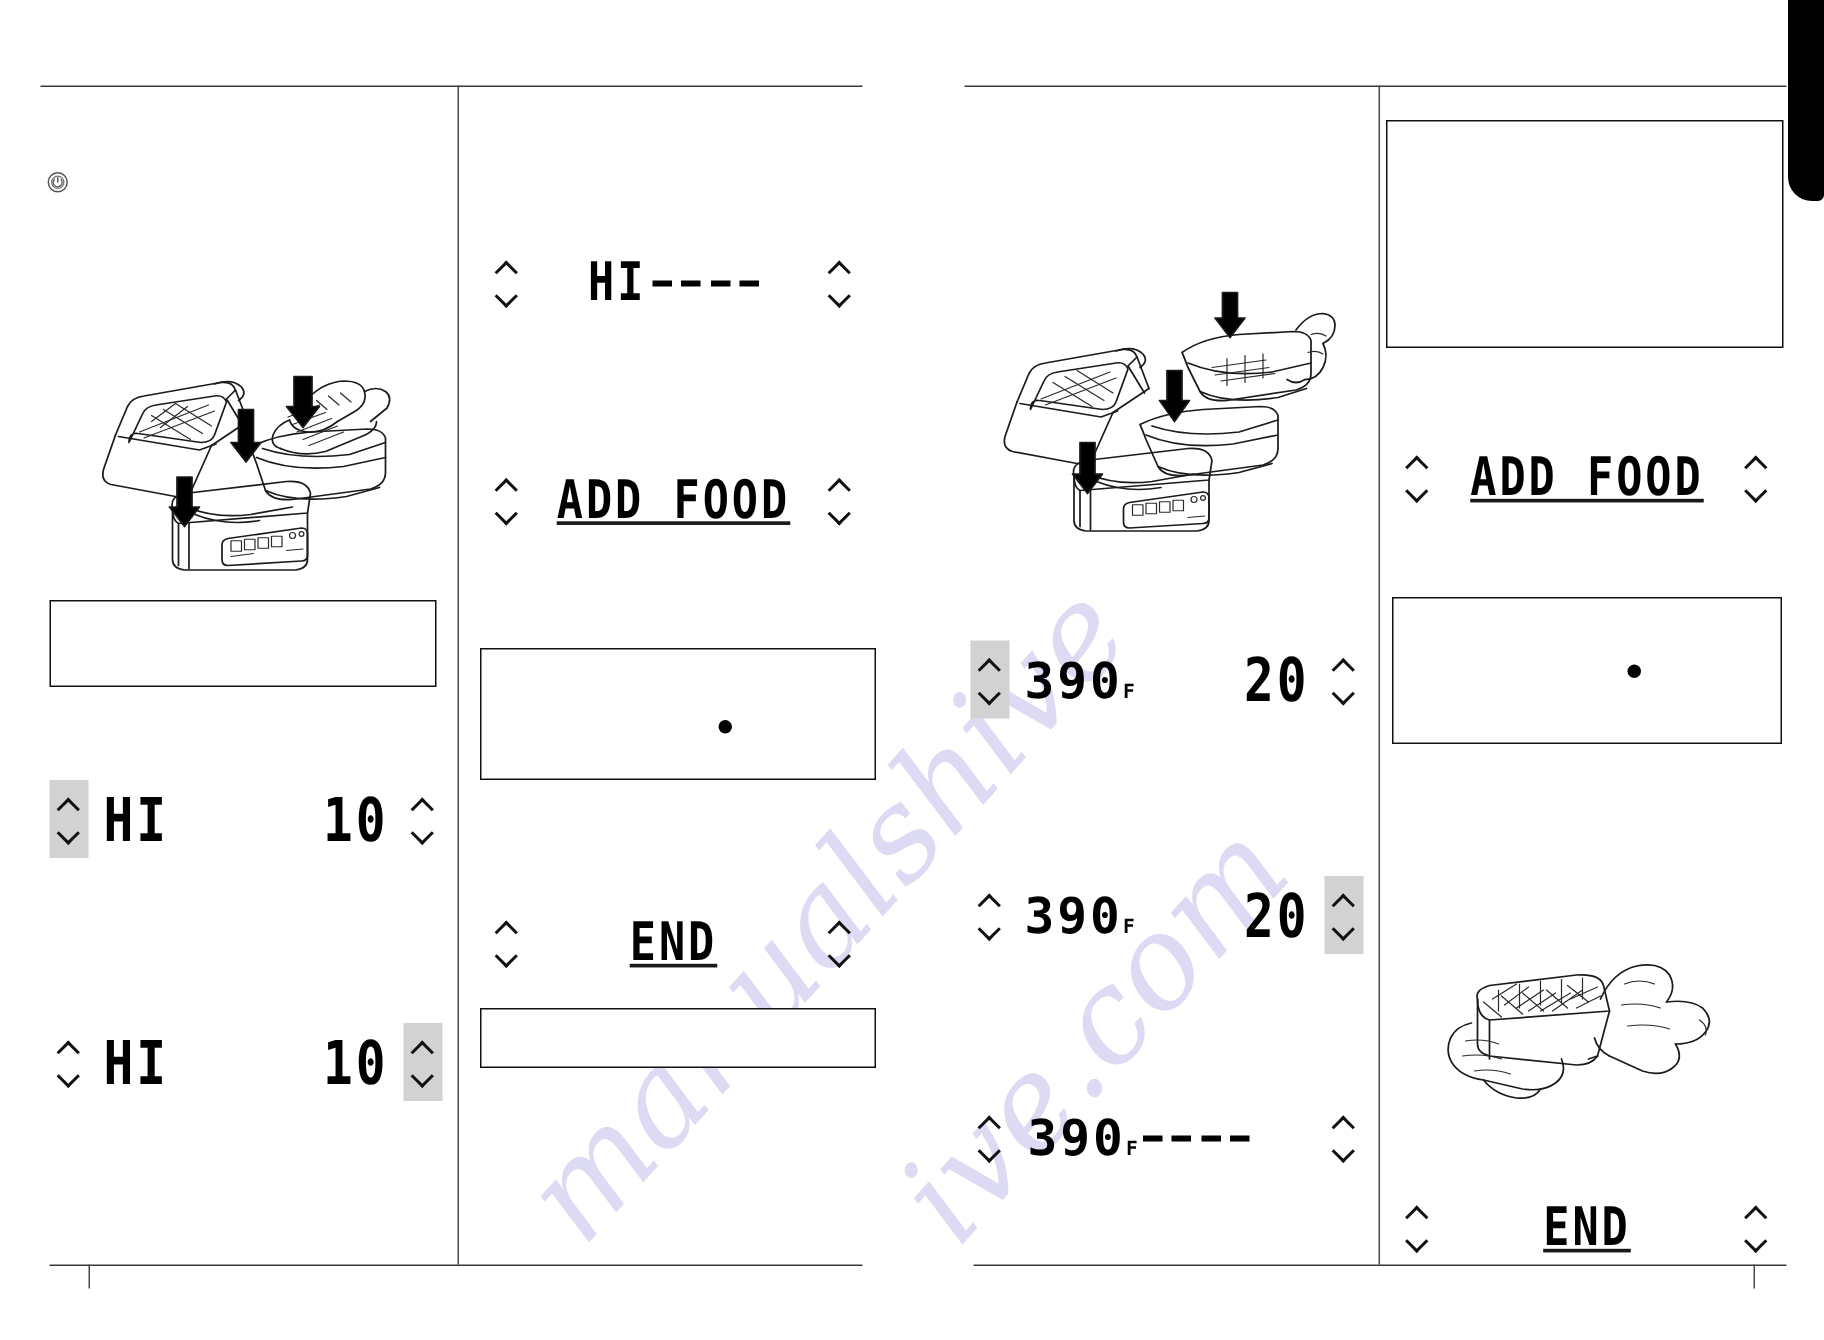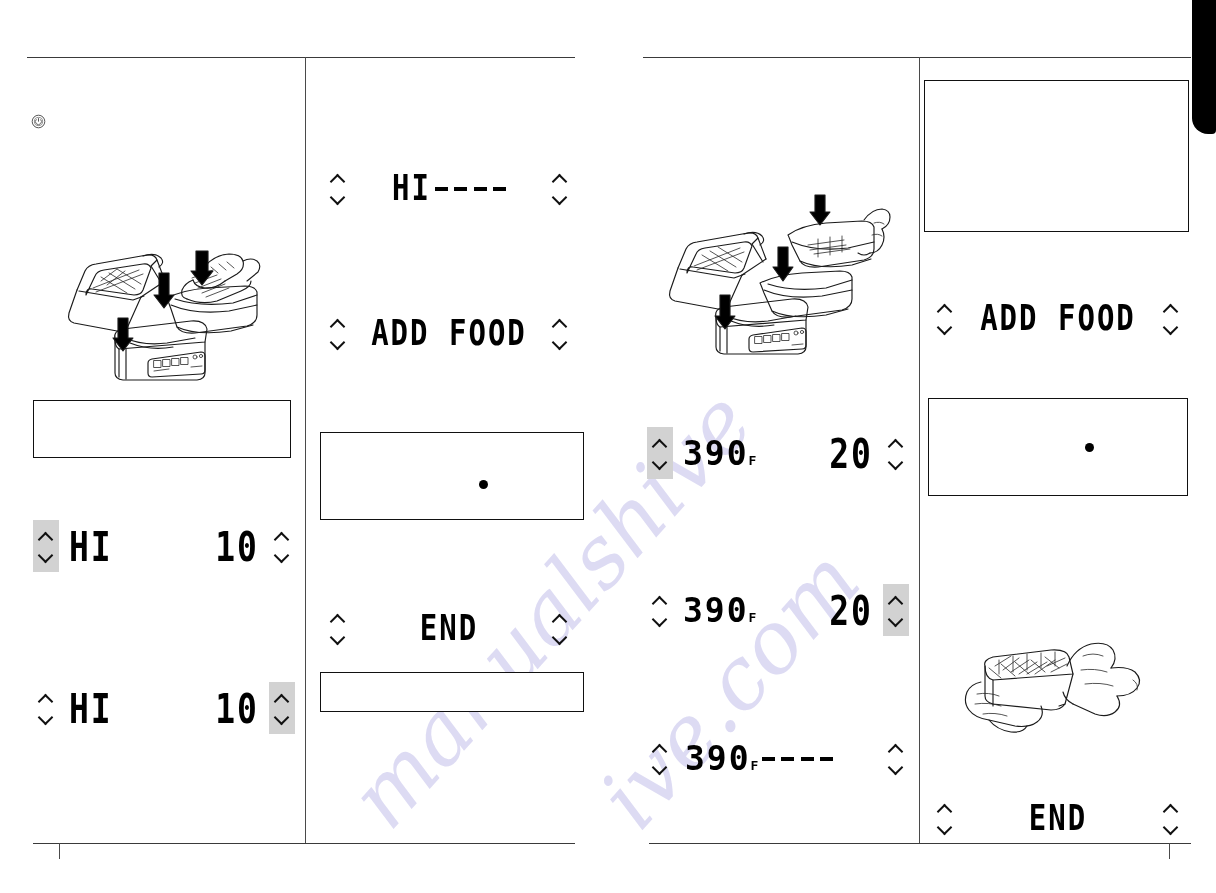--- a/index.html
+++ b/index.html
@@ -63,21 +63,21 @@
   .seg.big{font-size:33px;}
   .seg.mid{font-size:29px;}
   .unit{
     font-family:"DejaVu Sans Mono", monospace;
     font-size:13px;font-weight:700;color:#000;
     align-self:flex-start;margin-top:4px;
   }
   .seg-left{flex:0 0 auto;}
   .seg-right{flex:0 0 auto;}
   .lcd-split{display:flex;align-items:center;width:100%;justify-content:space-between;padding:0 10px;box-sizing:border-box;}
-  .lcd-center{display:flex;align-items:center;justify-content:center;width:100%;}
+  .lcd-center{display:flex;align-items:center;justify-content:center;width:100%;text-decoration:underline;}
   .lcd-flow{display:flex;align-items:center;justify-content:center;width:100%;gap:4px;}
 
   
   .dashes{display:flex;align-items:center;gap:7px;margin-top:2px;}
   .dashes .grp{display:flex;gap:6px;}
   .dashes i{display:block;width:13px;height:3.2px;background:#000;}
 
   
   .art{position:absolute;}
   .art svg{display:block;overflow:visible;}

